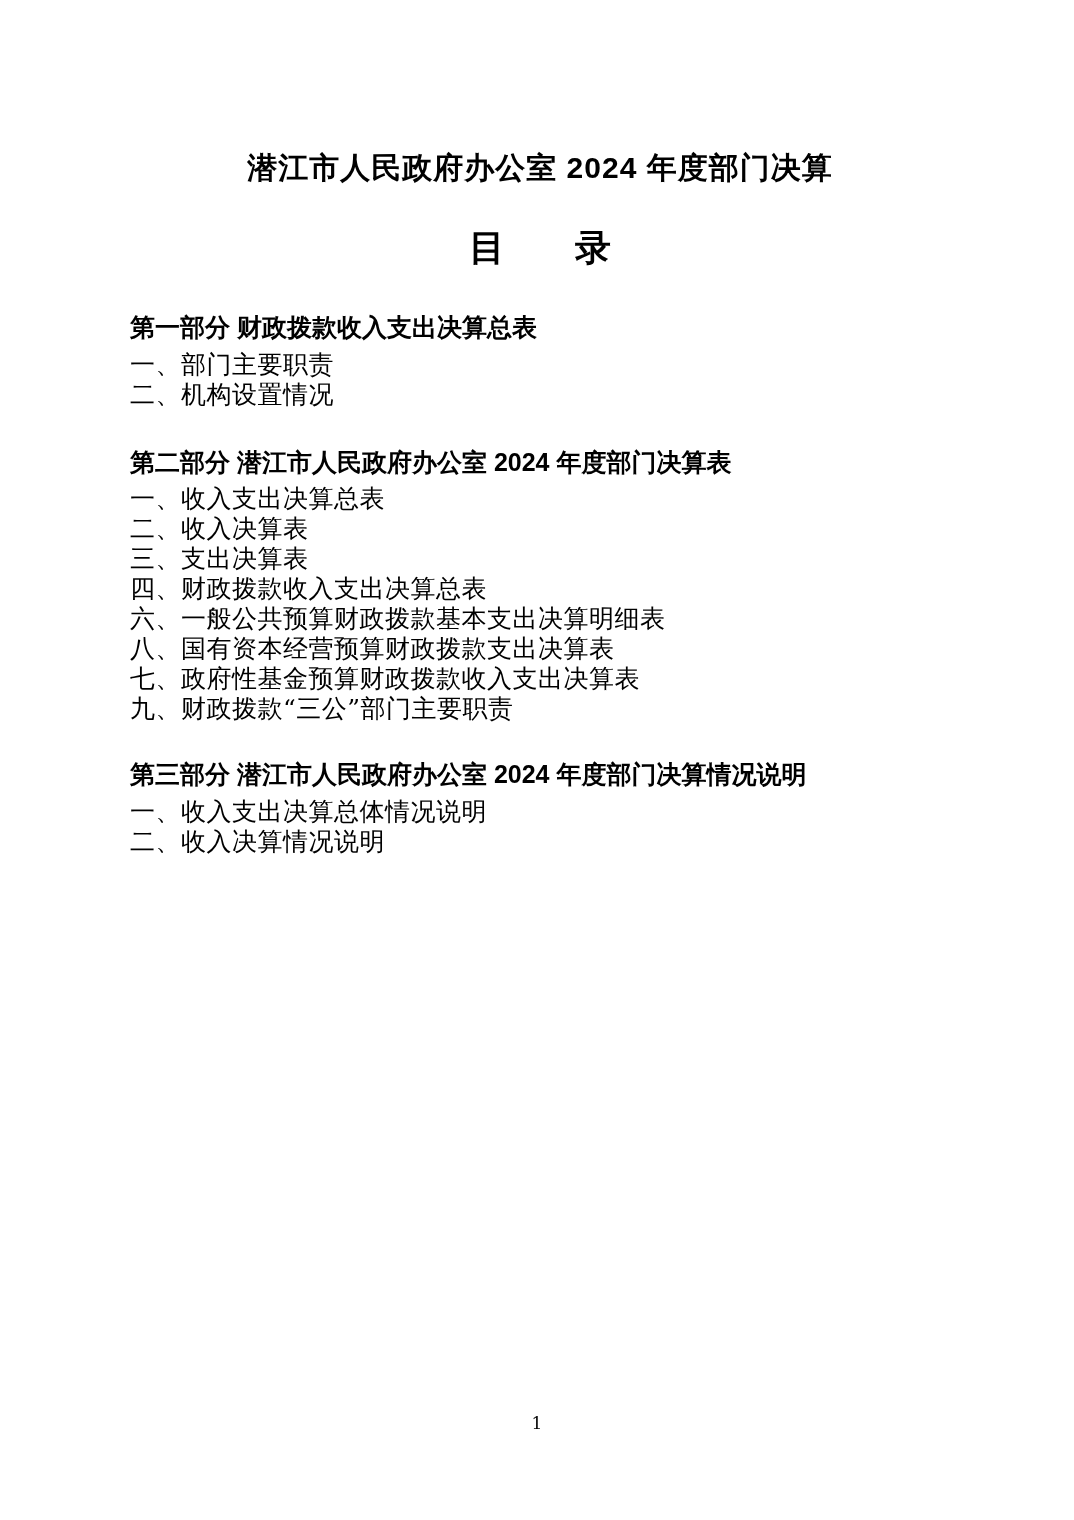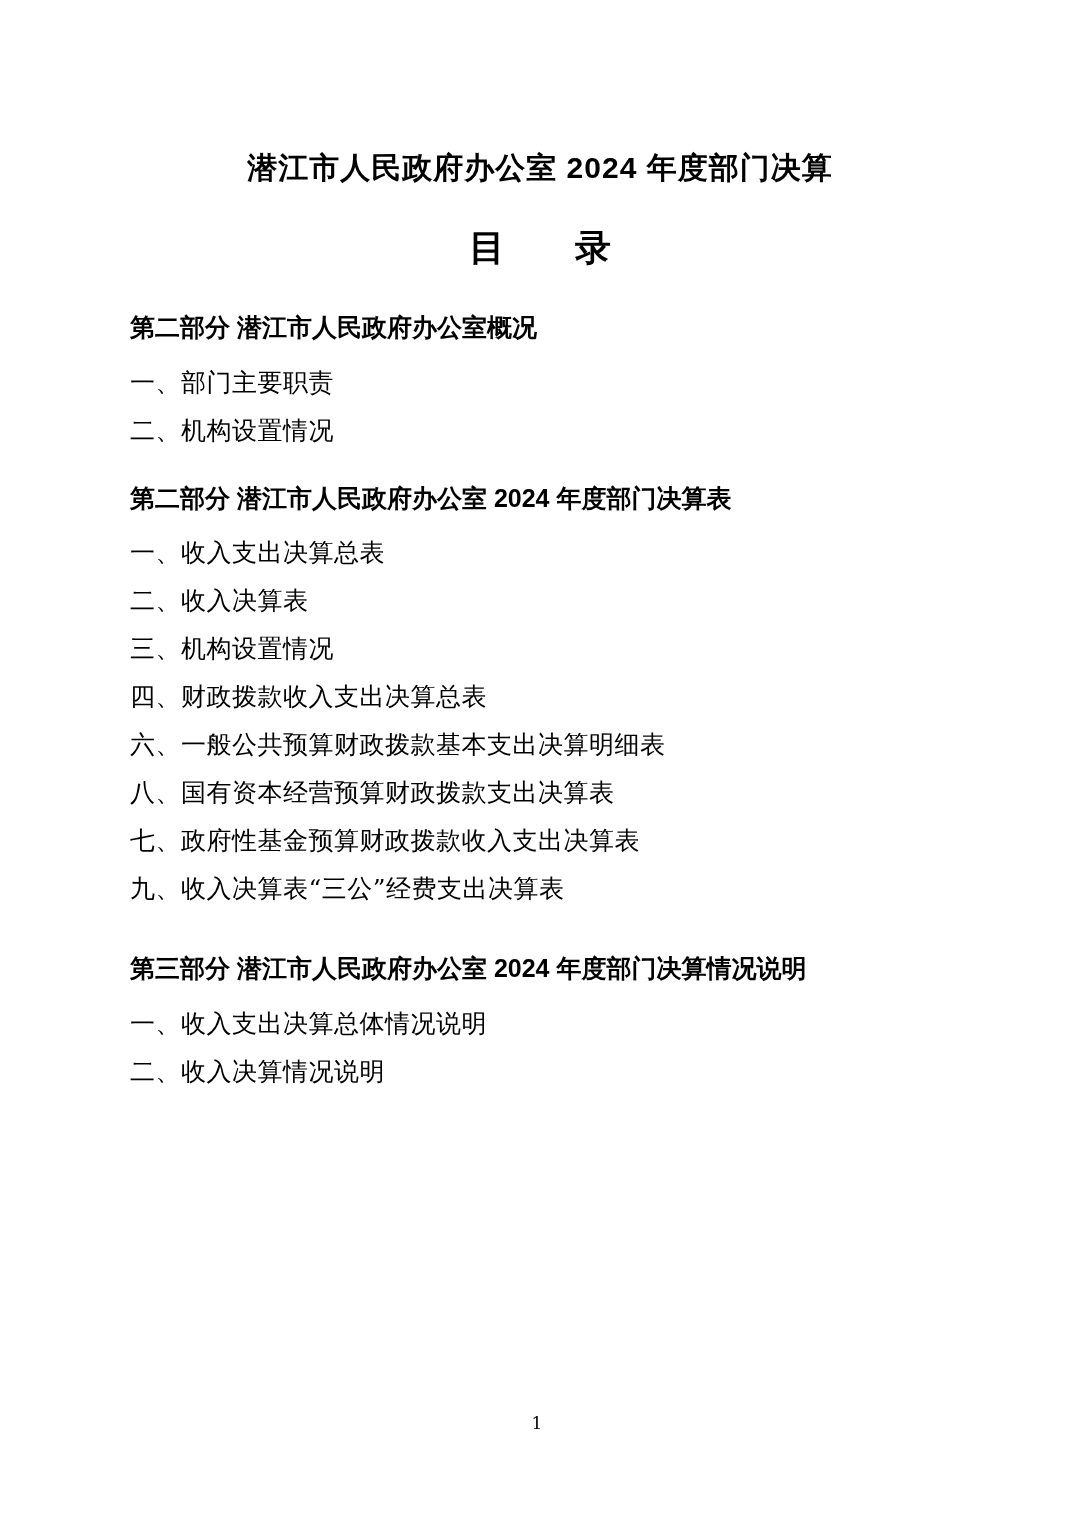--- a/index.html
+++ b/index.html
@@ -47,27 +47,27 @@
   }
   .part-title {
     font-family: "Liberation Sans", sans-serif;
     font-size: 25px;
     font-weight: bold;
     line-height: 1.55;
     margin-top: 36px;
     text-align: justify;
   }
   .part-title.tight {
-    margin-top: 48px;
+    margin-top: 34px;
   }
   .entry {
     font-family: "DejaVu Serif", serif;
     font-size: 25px;
     line-height: 1.0;
-    margin-top: 23px;
+    margin-top: 5px;
     letter-spacing: 0.5px;
     white-space: pre;
   }
   .entry.first-in-group {
   }
   .page-number {
     position: absolute;
     left: 0;
     right: 0;
     top: 1413px;
@@ -79,33 +79,33 @@
 </head>
 <body>
 
 <div class="page">
   <div class="content">
 
     <div class="doc-title">潜江市人民政府办公室 2024 年度部门决算</div>
 
     <div class="toc-heading">目 录</div>
 
-    <div class="part-title">第二部分  潜江市人民政府办公室概况</div>
+    <div class="part-title">第一部分  财政拨款收入支出决算总表</div>
     <div class="entry first-in-group">一、部门主要职责</div>
     <div class="entry">二、机构设置情况</div>
 
     <div class="part-title">第二部分 潜江市人民政府办公室 2024 年度部门决算表</div>
     <div class="entry first-in-group">一、收入支出决算总表</div>
     <div class="entry">二、收入决算表</div>
-    <div class="entry">三、机构设置情况</div>
+    <div class="entry">三、支出决算表</div>
     <div class="entry">四、财政拨款收入支出决算总表</div>
     <div class="entry">六、一般公共预算财政拨款基本支出决算明细表</div>
     <div class="entry">八、国有资本经营预算财政拨款支出决算表</div>
     <div class="entry">七、政府性基金预算财政拨款收入支出决算表</div>
-    <div class="entry">九、收入决算表“三公”经费支出决算表</div>
+    <div class="entry">九、财政拨款“三公”部门主要职责</div>
 
     <div class="part-title tight">第三部分 潜江市人民政府办公室 2024 年度部门决算情况说明</div>
     <div class="entry first-in-group">一、收入支出决算总体情况说明</div>
     <div class="entry">二、收入决算情况说明</div>
 
   </div>
 
   <div class="page-number">1</div>
 </div>
 

